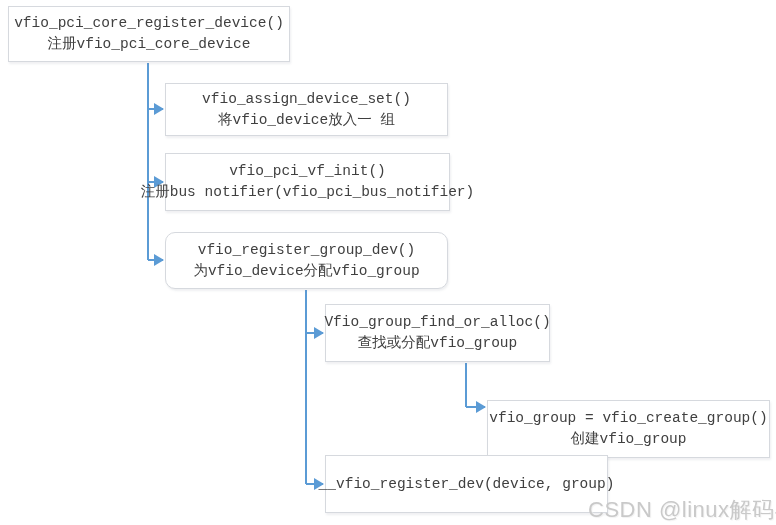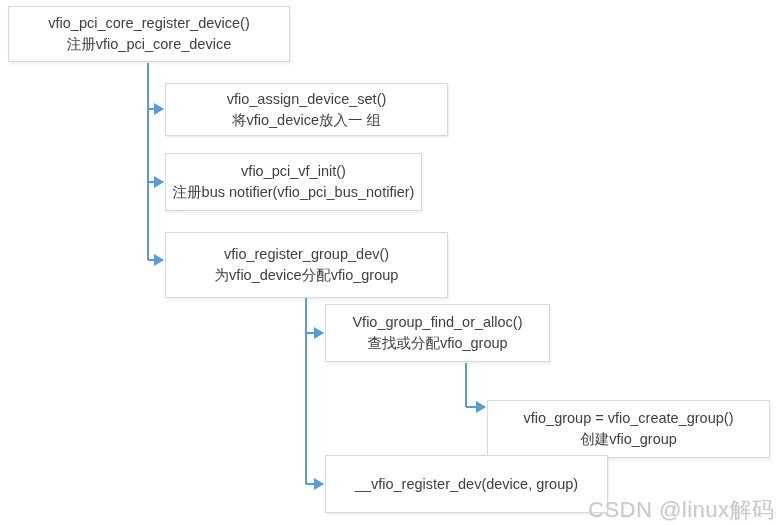--- a/index.html
+++ b/index.html
@@ -21,26 +21,26 @@
     background: var(--box-fill, #ffffff);
     border: 1px solid var(--box-border, #d6d9de);
     box-shadow: 1px 2px 2px rgba(120,130,150,0.12);
     display: flex; flex-direction: column;
     align-items: center; justify-content: center;
     text-align: center;
     color: var(--text, #404040);
     font-size: 14.5px; line-height: 21px;
     box-sizing: border-box;
   }
-  .node .fn, .node .desc { white-space: nowrap; }
+  .node .fn, .node .desc { white-space: nowrap; font-family: Liberation Mono, monospace; }
 
   .n1 { left: 8px;   top: 6px;   width: 282px; height: 56px; }
   .n2 { left: 165px; top: 83px;  width: 283px; height: 53px; }
-  .n3 { left: 165px; top: 153px; width: 257px; height: 58px; }
-  .n4 { left: 165px; top: 232px; width: 283px; height: 66px; }
+  .n3 { left: 165px; top: 153px; width: 285px; height: 58px; }
+  .n4 { left: 165px; top: 232px; width: 283px; height: 57px; border-radius: 10px; }
   .n5 { left: 325px; top: 304px; width: 225px; height: 58px; }
   .n6 { left: 487px; top: 378px; width: 283px; height: 58px; margin-top: 22px; }
   .n7 { left: 325px; top: 455px; width: 283px; height: 58px; text-align: center; }
 
   .watermark {
     position: absolute; z-index: 3;
     left: 588px; top: 495px;
     font-size: 22px; letter-spacing: 0.5px;
     color: var(--watermark, #c9c9c9);
     text-shadow: 1px 1px 1px #f2f2f2;

